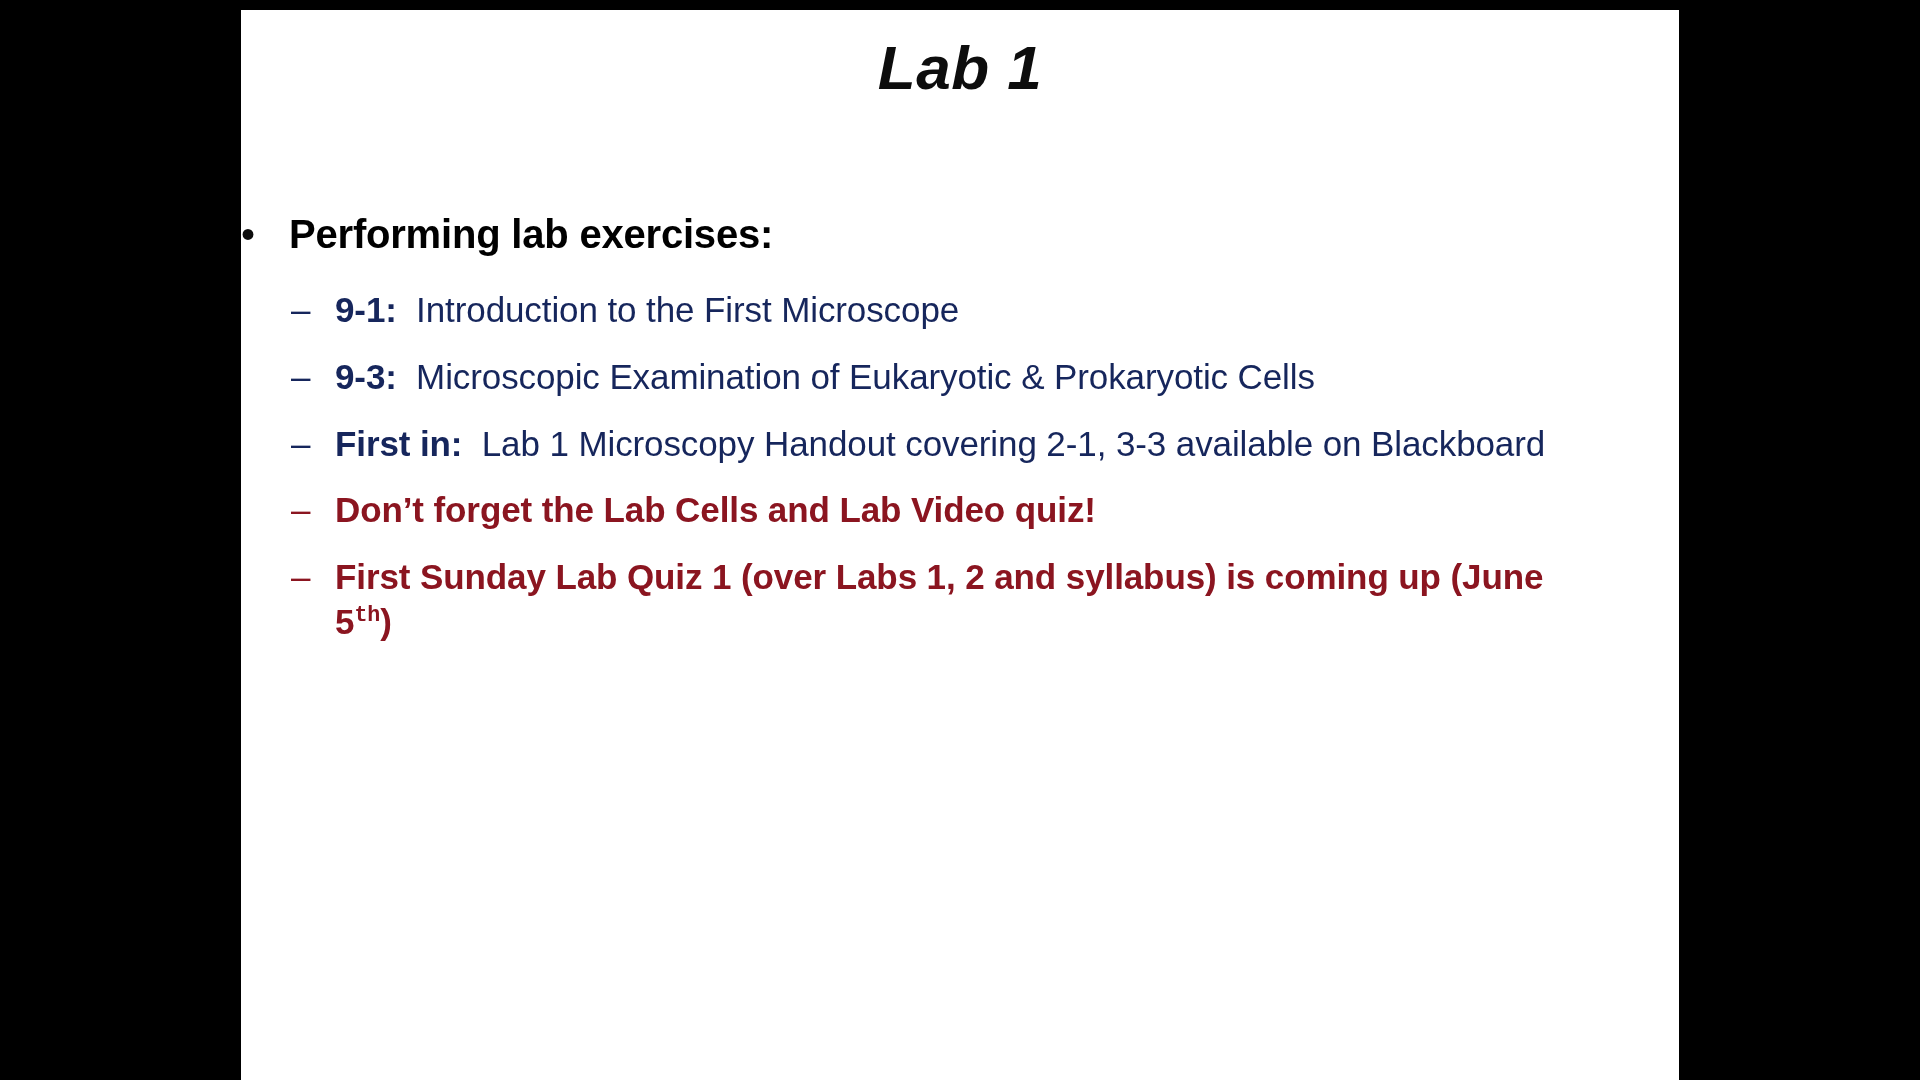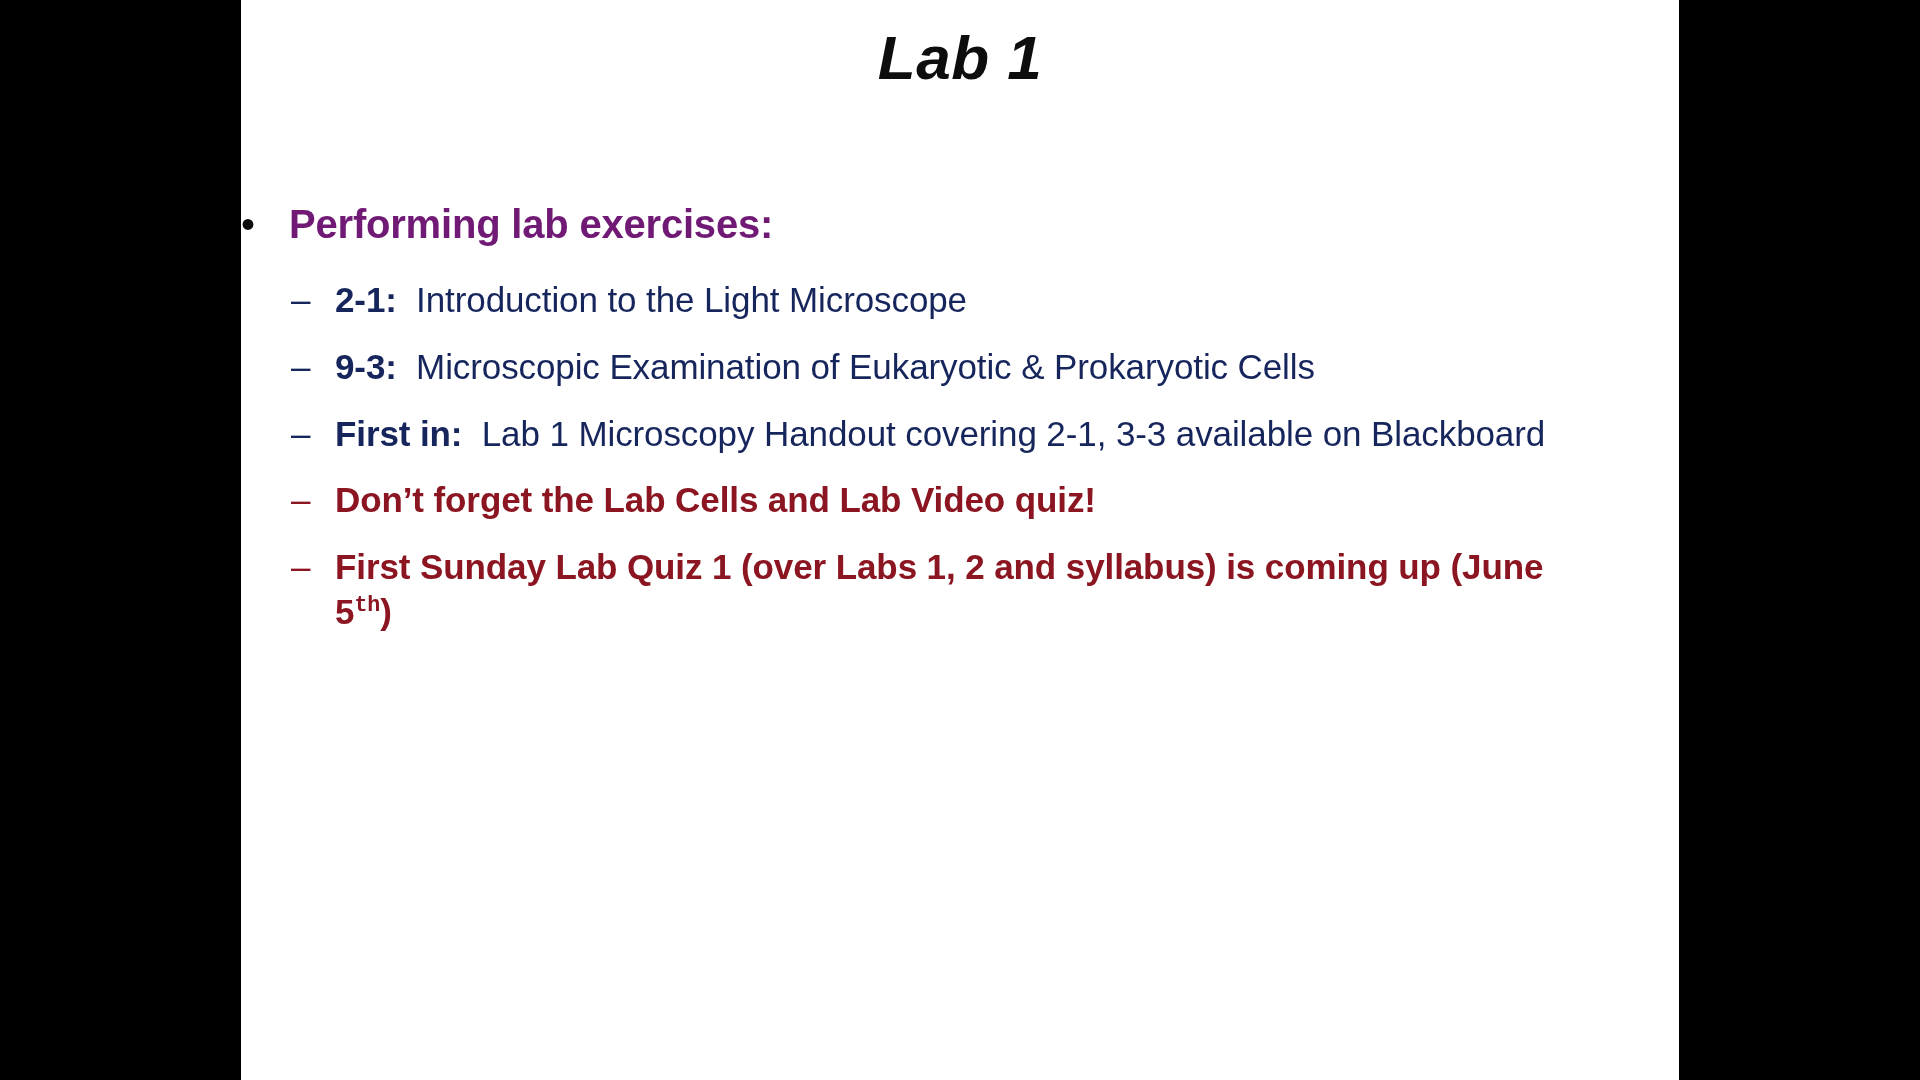--- a/index.html
+++ b/index.html
@@ -12,20 +12,21 @@
   }
   body {
     font-family: "Liberation Sans", sans-serif;
   }
 
   #viewport {
     position: relative;
     width: 1920px;
     height: 1027px;
     background: #000000;
+    margin-top: 10px;
   }
 
   
   .pillarbar {
     position: absolute;
     top: 0;
     height: 1080px;
     background: #000000;
   }
   .pillarbar.left  { left: 0;   width: 241px; }
@@ -76,21 +77,21 @@
     width: 48px;
     text-align: left;
     padding-left: 0px;
     font-size: 40px;
     line-height: 1.2;
     color: #0d0d0d;
   }
   .lvl1 .text {
     font-size: 40px;
     font-weight: bold;
-    color: #701a75;
+    color: #000000;
     line-height: 1.2;
     letter-spacing: -0.2px;
   }
 
   
   .lvl2 {
     position: relative;
     display: flex;
     align-items: flex-start;
     margin-bottom: 22px;
@@ -140,21 +141,21 @@
 
     <div class="body-block">
 
       <div class="lvl1">
         <span class="marker">•</span>
         <span class="text">Performing lab exercises:</span>
       </div>
 
       <div class="lvl2 navy">
         <span class="marker">–</span>
-        <span class="text"><span class="bold">2-1:</span>&nbsp; <span>Introduction to the Light Microscope</span></span>
+        <span class="text"><span class="bold">9-1:</span>&nbsp; <span>Introduction to the First Microscope</span></span>
       </div>
 
       <div class="lvl2 navy">
         <span class="marker">–</span>
         <span class="text"><span class="bold">9-3:</span>&nbsp; <span>Microscopic Examination of Eukaryotic &amp; Prokaryotic Cells</span></span>
       </div>
 
       <div class="lvl2 navy">
         <span class="marker">–</span>
         <span class="text"><span class="bold">First in:</span>&nbsp; <span>Lab 1 Microscopy Handout covering 2-1, 3-3 available on Blackboard</span></span>

